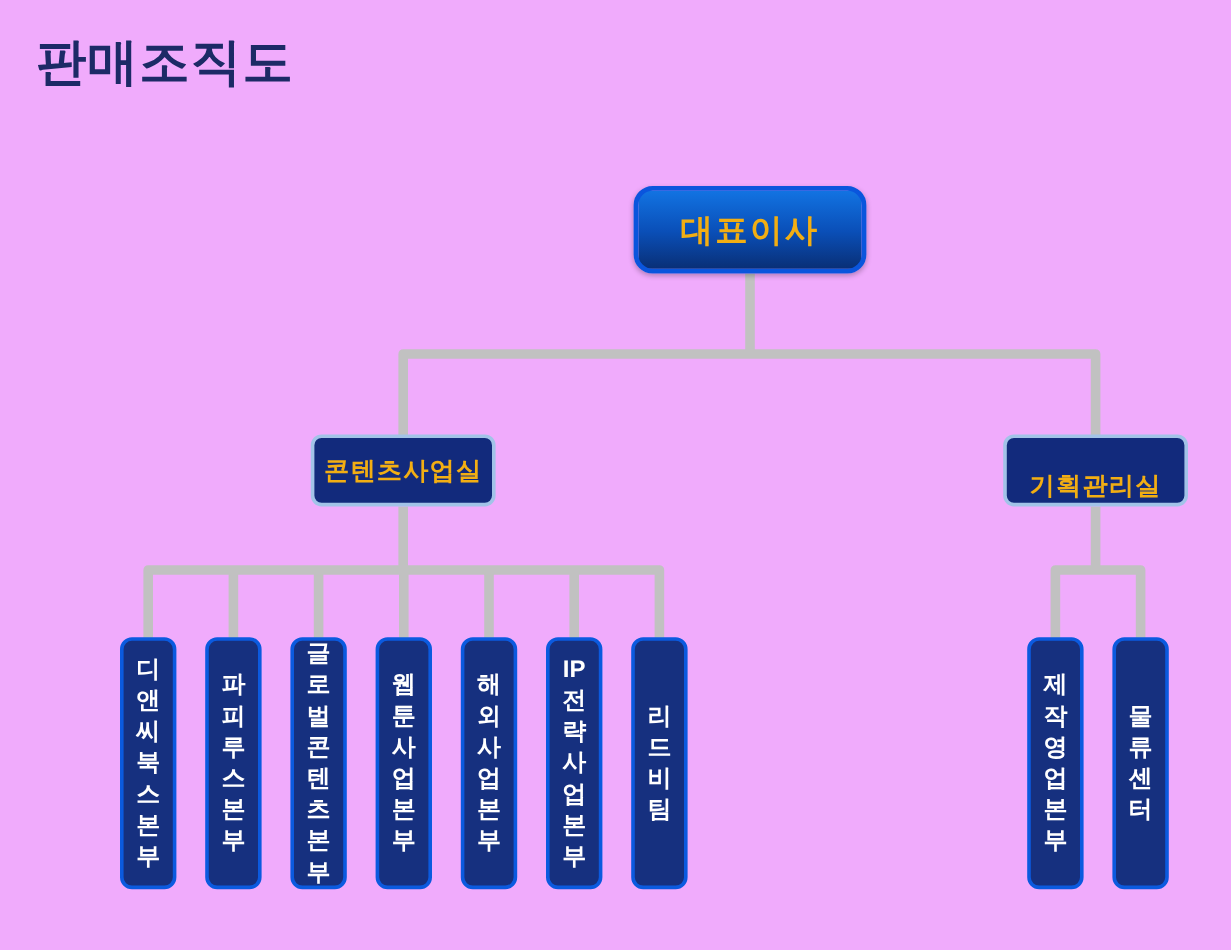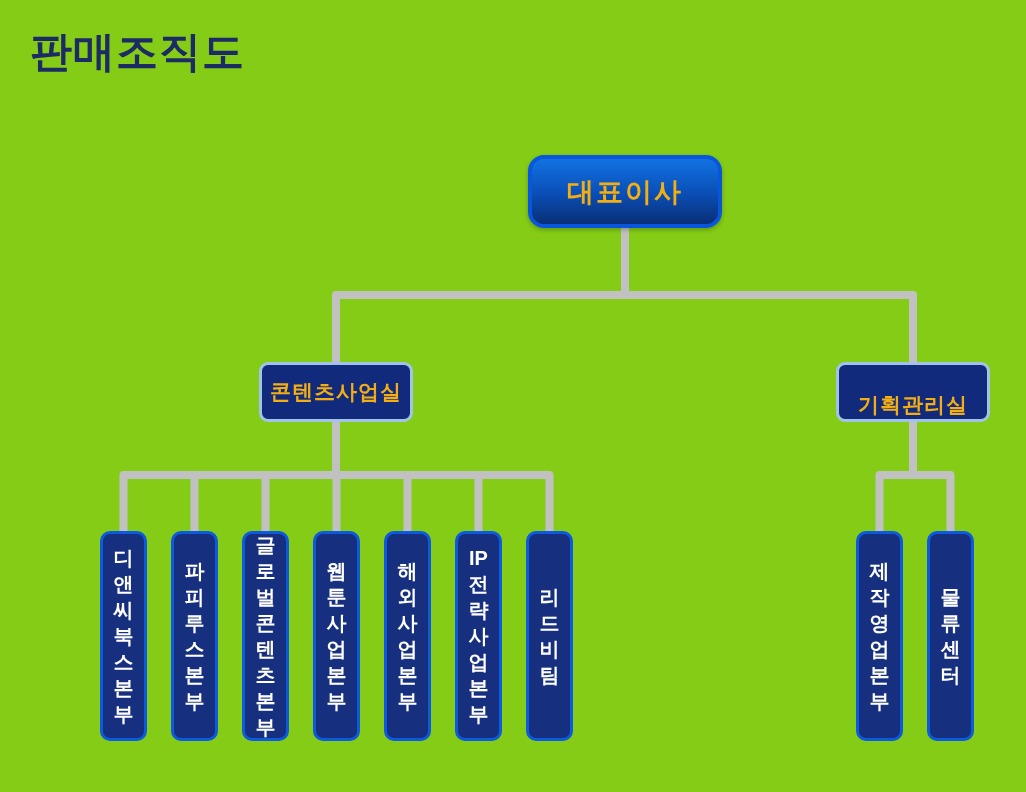--- a/index.html
+++ b/index.html
@@ -16,21 +16,21 @@
     --unit-text: #ffffff;
     --connector: #c1c1c1;
   }
   * { margin: 0; padding: 0; box-sizing: border-box; }
   html, body { background: #ffffff; }
   body { font-family: "Liberation Sans", sans-serif; }
   .canvas {
     position: relative;
     width: 1026px;
     height: 792px;
-    background: #84cc16;
+    background: #f0abfc;
     overflow: hidden;
   }
   .title {
     position: absolute;
     left: 30px;
     top: 24px;
     font-size: 42px;
     font-weight: 900;
     letter-spacing: 1px;
     color: var(--title-text);

